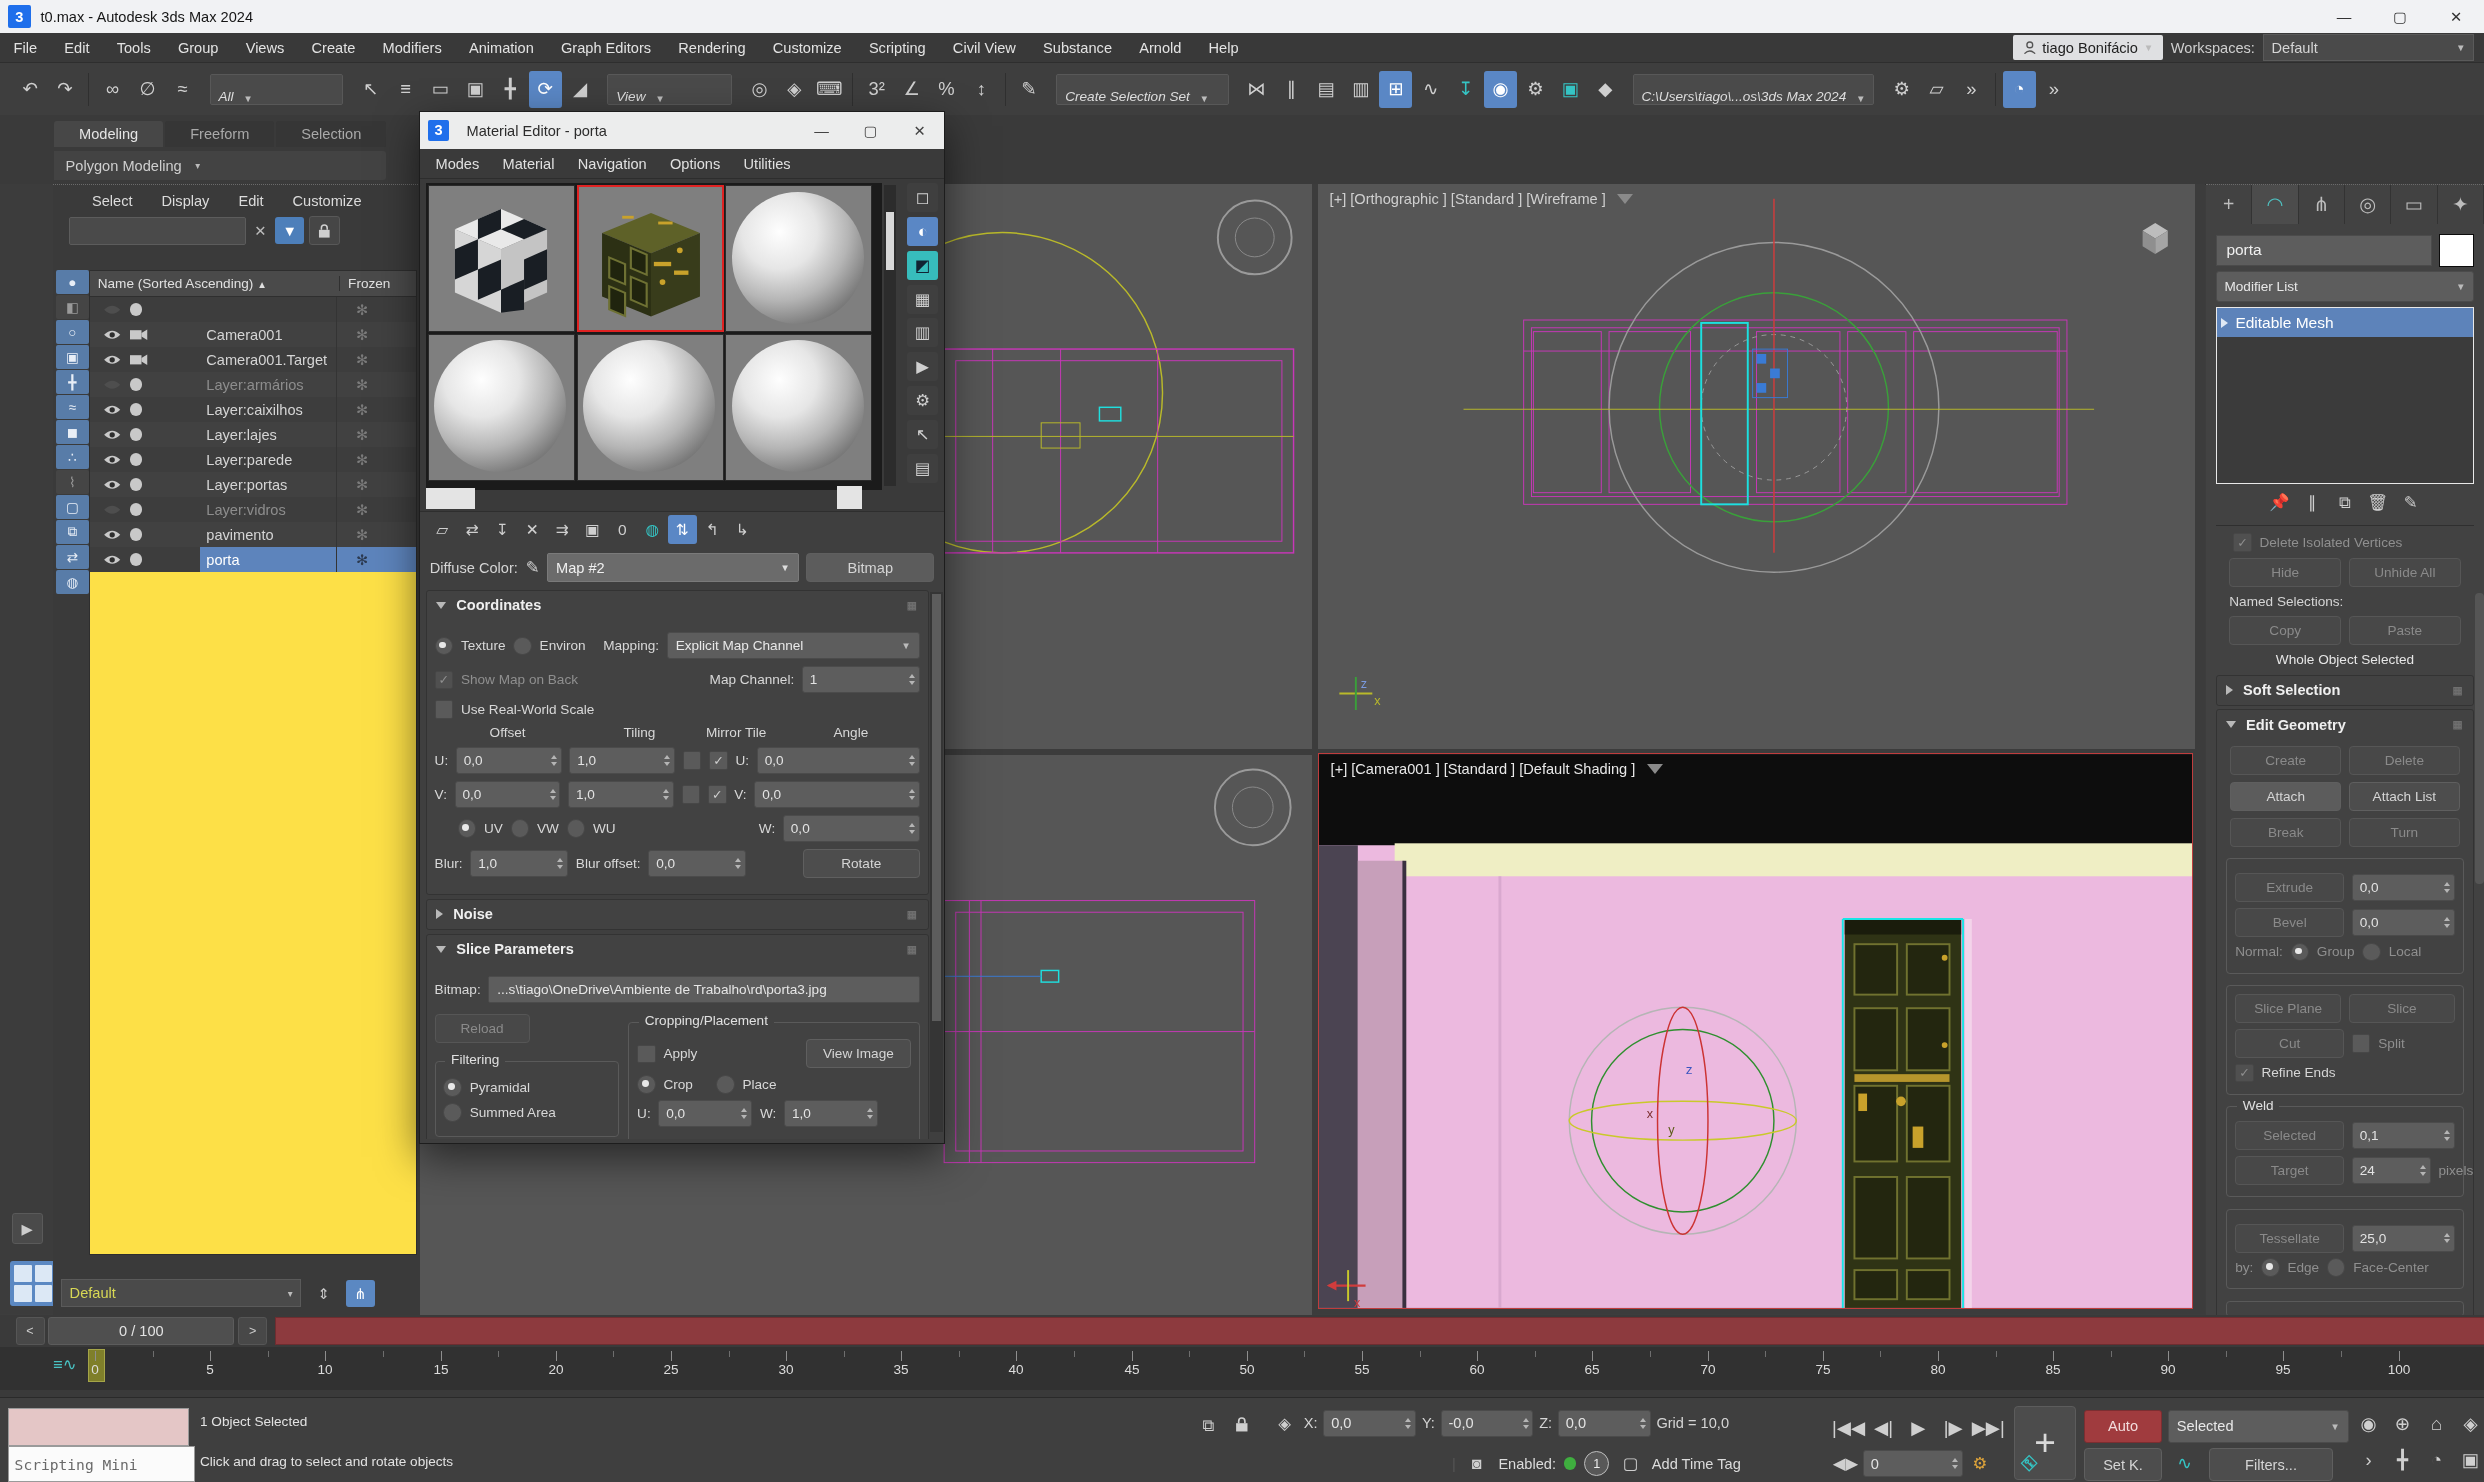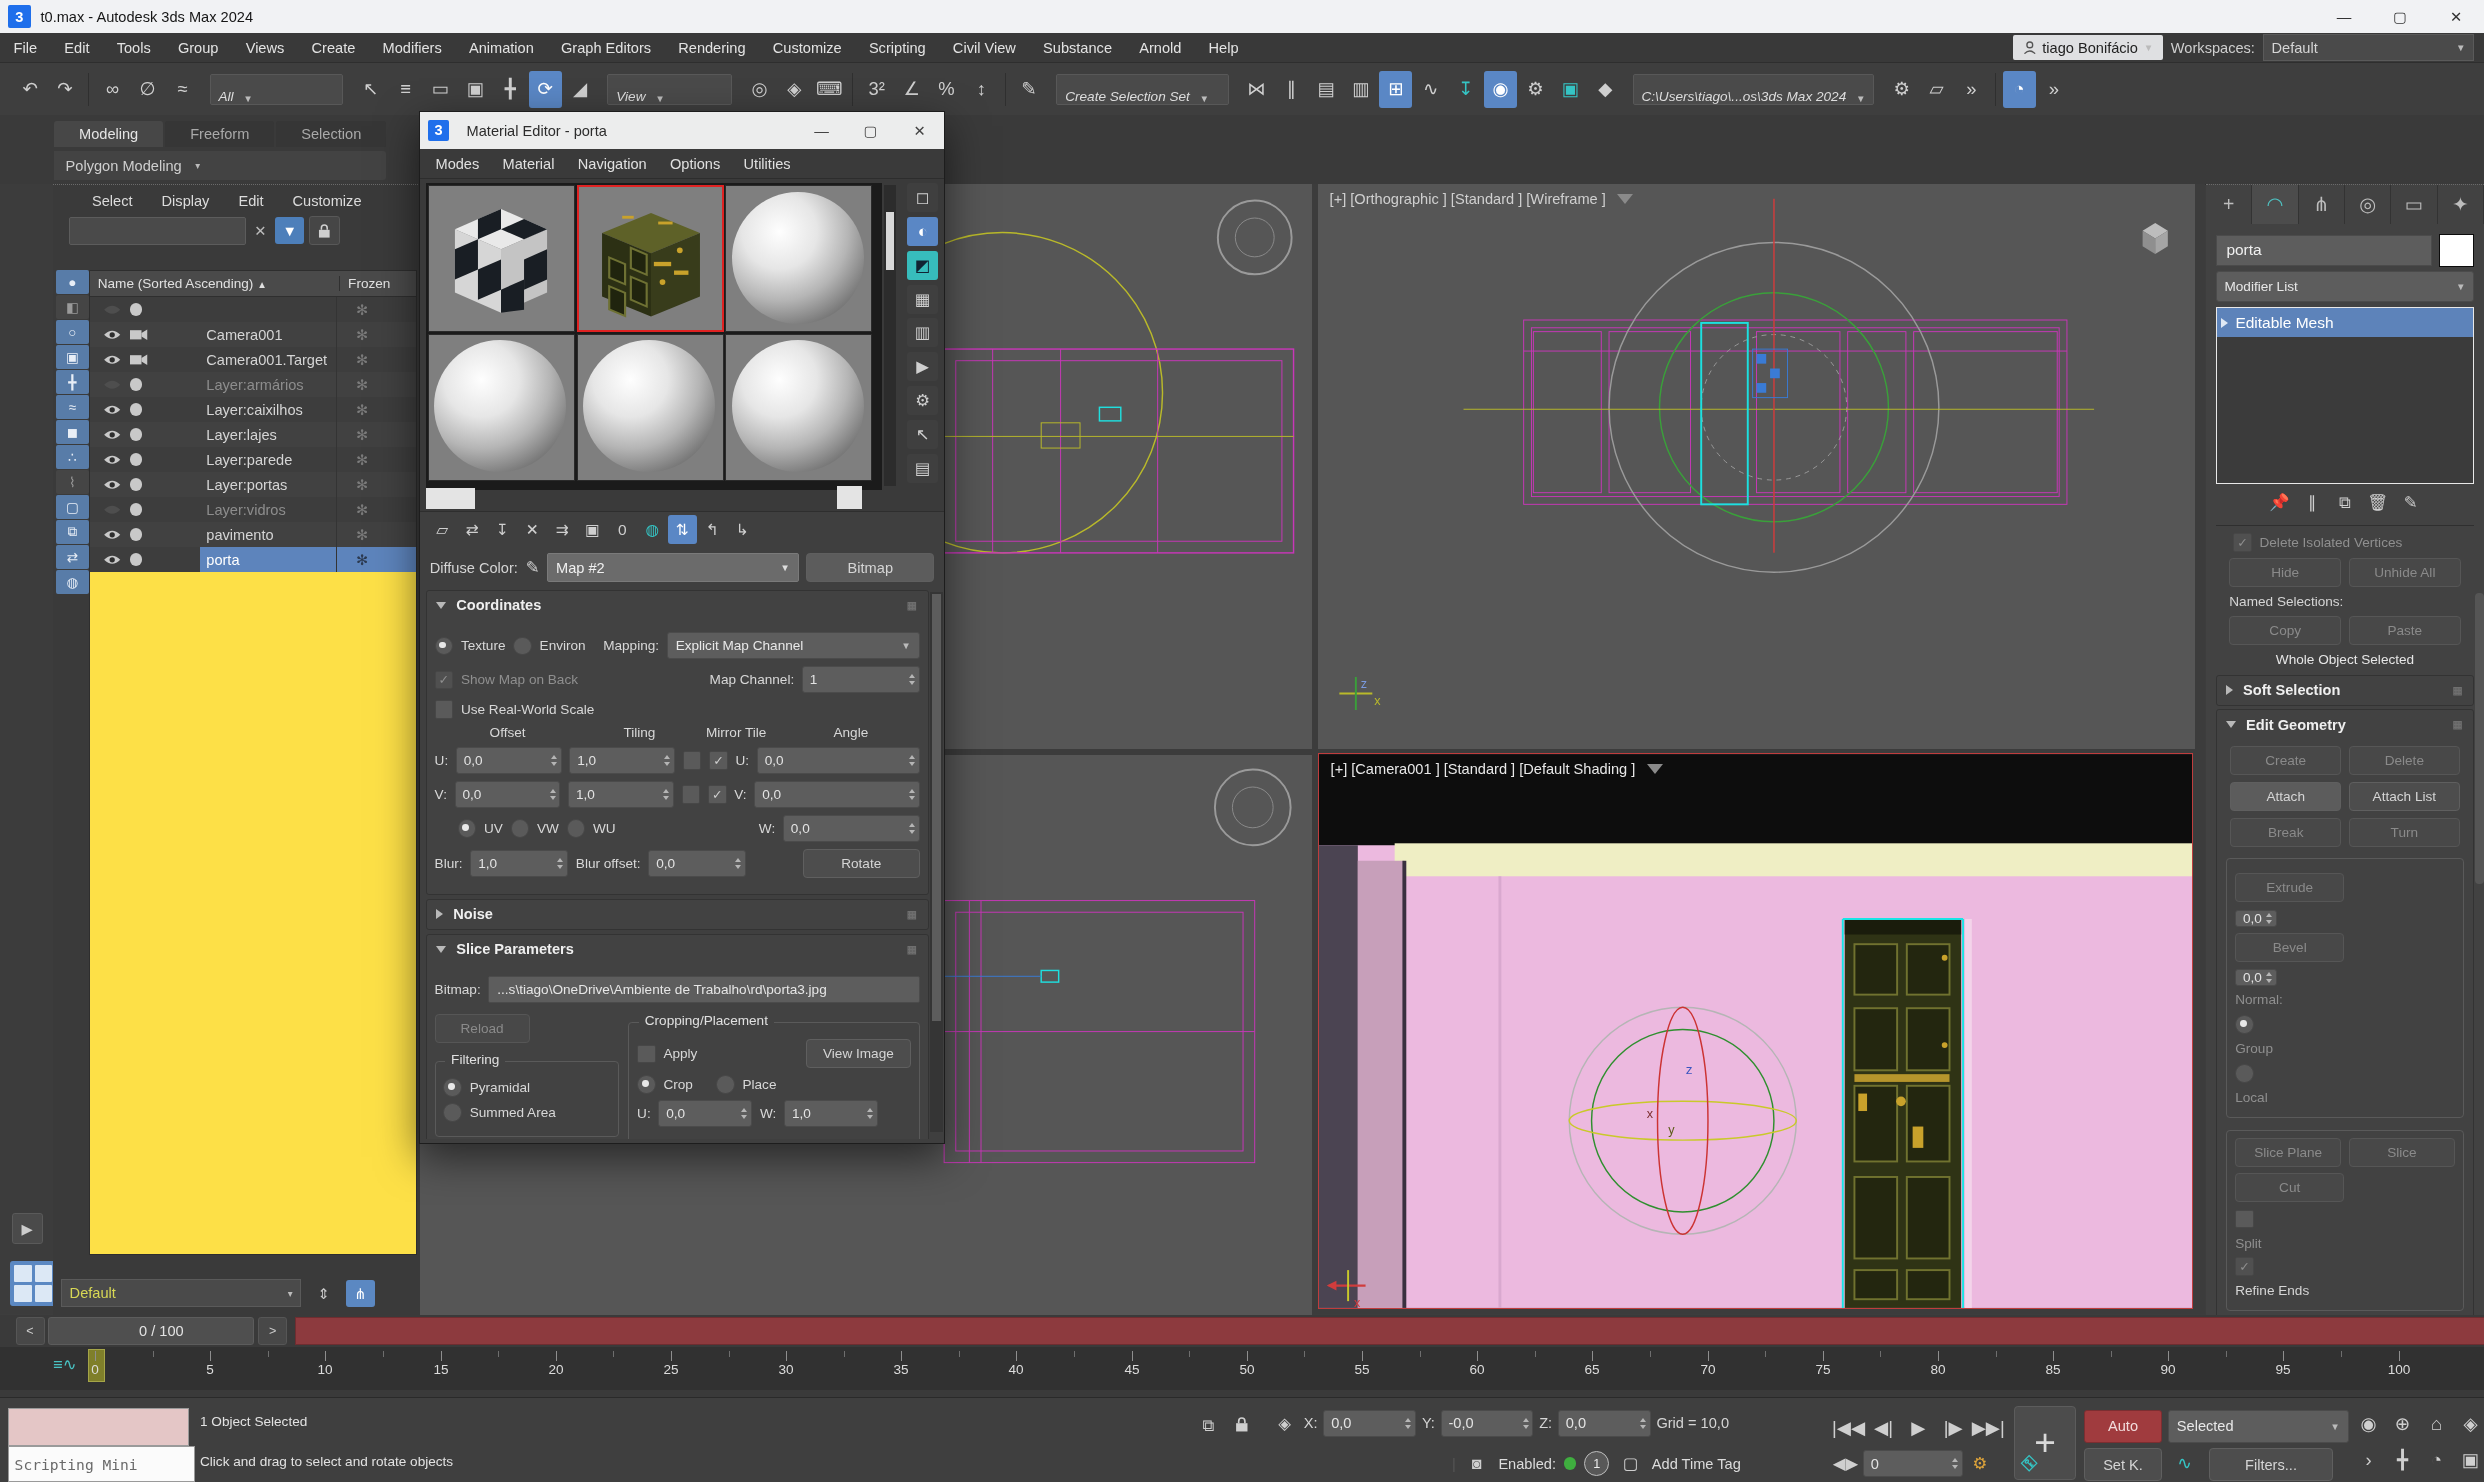--- a/index.html
+++ b/index.html
@@ -160,30 +160,30 @@
   .namerow{display:flex;gap:7.8px;align-items:center;margin:3.9px 0;}
   .namefield{flex:1;background:#5d5d5d;border:1px solid #4b4b4b;height:29px;display:flex;align-items:center;padding:0 9.7px;color:#f0f0f0;font-size:15.5px;}
   .swatch{width:33px;height:31px;background:#fff;border:1.9px solid #0c0c0c;}
   .stack{background:#3b3b3b;border:1px solid #e8e8e8;height:175px;margin-top:5.8px;}
   .stackrow{display:flex;align-items:center;height:29px;background:#5d83ba;color:#fff;font-size:15.5px;gap:7.8px;padding-left:3.9px;}
   .stacktools{display:flex;align-items:center;gap:5.8px;height:37px;justify-content:center;color:#c9c9c9;font-size:17.5px;}
   .hr{height:1px;background:#2f2f2f;margin:3.9px 0;}
   .b2{display:grid;grid-template-columns:1fr 1fr;gap:7.8px;margin:6.8px 13.6px;}
   .b2 .btn{height:27px;font-size:13.6px;}
   .cgrp{border:1px solid #5a5a5a;border-radius:3.9px;margin:11.6px 9.7px 3.9px;padding:7.8px 7.8px 5.8px;position:relative;}
-  .crow{display:flex;align-items:flex-start;gap:7.8px;margin:5.8px 0;flex-direction:column;}
+  .crow{display:flex;align-items:center;gap:7.8px;margin:5.8px 0;}
   .crow .btn{width:107px;flex:none;}
   .crow .spin{flex:1;}
   .ctext{text-align:center;color:#e6e6e6;margin:5.8px 0;}
   
   .trackrow{position:absolute;left:0;top:1315px;width:2484px;height:32px;background:#3a3a3a;display:flex;align-items:center;}
   .tb-btn{width:27px;height:26px;background:#484848;border:1px solid #565656;border-radius:2.9px;margin-left:15.5px;
           display:flex;align-items:center;justify-content:center;color:#ccc;font-size:12.6px;}
   .tb-frame{width:184px;height:26px;background:#4f4f4f;border:1px solid #5c5c5c;border-radius:2.9px;margin-left:3.9px;
-            display:flex;align-items:center;justify-content:center;color:#e3e3e3;padding-left:20px;}
+            display:flex;align-items:center;justify-content:center;color:#e3e3e3;}
   .tb-red{flex:1;height:26px;background:#8d3a3e;margin:0 0 0 7.8px;border:1px solid #6e2d30;border-right:none;}
   .rulerrow{position:absolute;left:0;top:1347px;width:2484px;height:43px;background:#313131;border-bottom:7.8px solid #3a3a3a;}
   .ruler-ico{position:absolute;left:53px;top:7.8px;color:#49c2c2;font-size:16.5px;}
   .scale{position:absolute;left:95px;top:0;width:2304px;height:35px;}
   .tick{position:absolute;top:3.9px;width:1px;height:9.7px;background:#8e8e8e;}
   .tick.minor{height:5.8px;background:#6e6e6e;}
   .ticklab{position:absolute;top:14.6px;transform:translateX(-50%);color:#dcdcdc;font-size:13.6px;}
   .slider{position:absolute;left:-6.8px;top:1.9px;width:14.6px;height:31px;background:#7f7f2a;border:1px solid #a5a548;}
   
   .statusbar{position:absolute;left:0;top:1397px;width:2484px;height:85px;background:#3f3f3f;border-top:1px solid #2a2a2a;}

